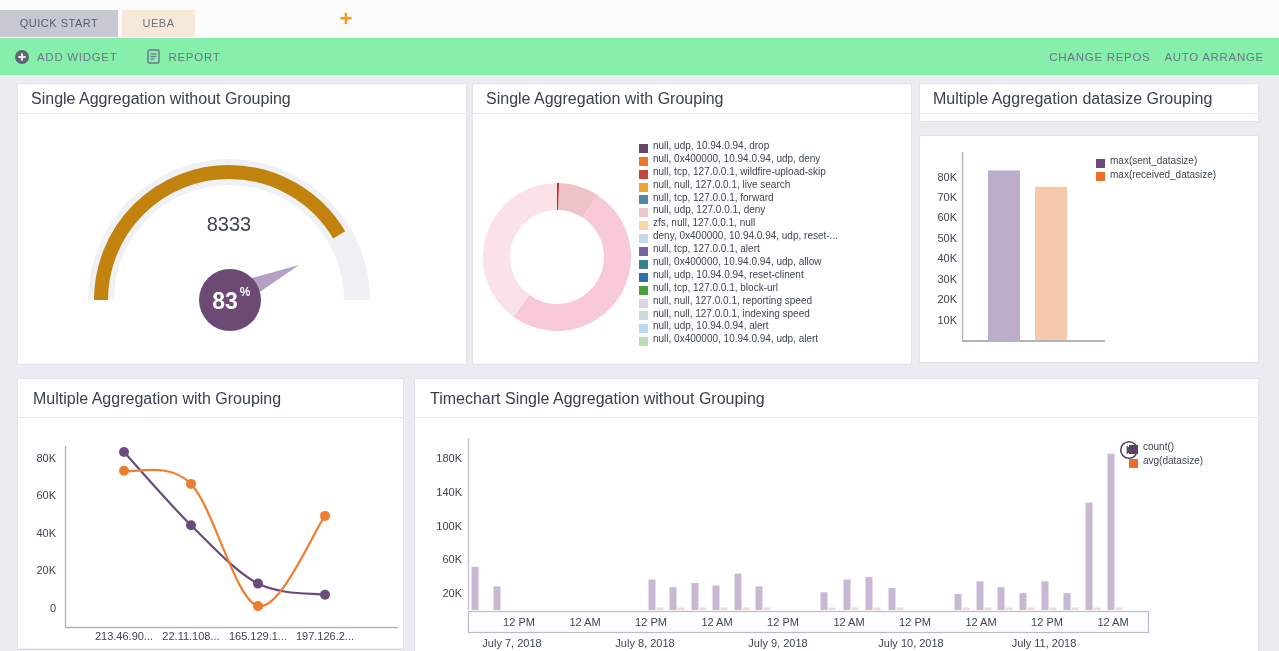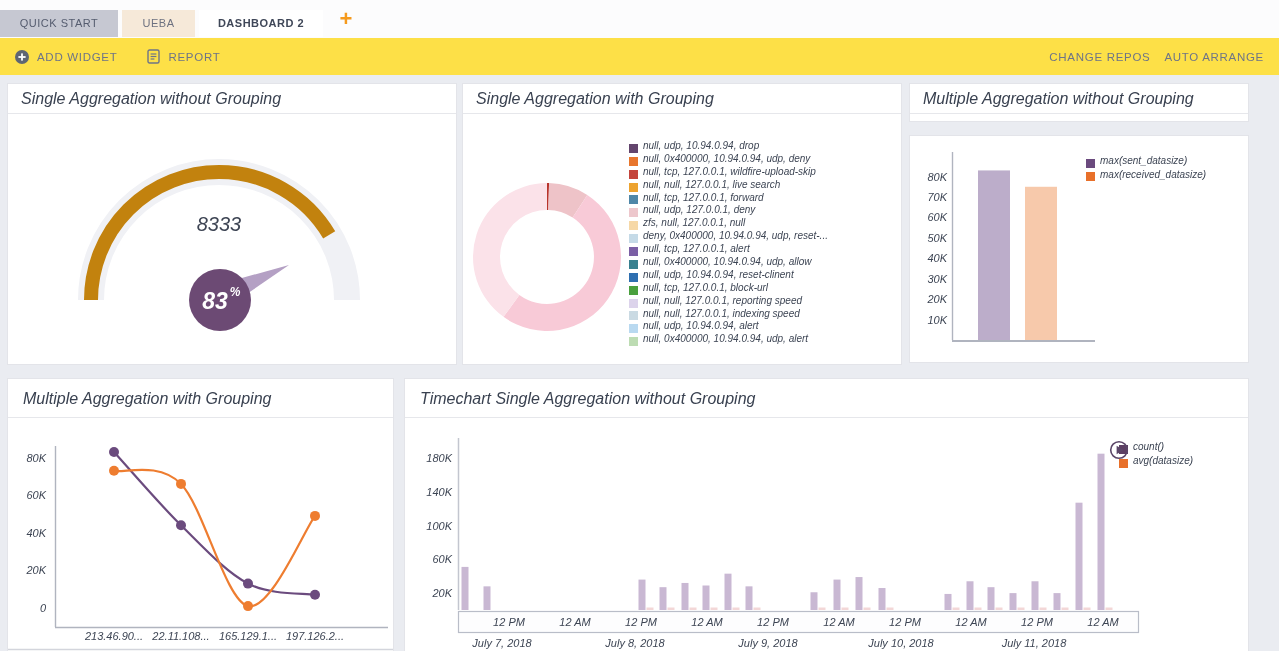--- a/index.html
+++ b/index.html
@@ -10,30 +10,30 @@
   .tabbar{position:absolute;top:0;left:0;width:1279px;height:38px;background:#fcfcfd;}
   .tab{position:absolute;top:10px;height:27px;line-height:27px;text-align:center;
        font-size:11px;letter-spacing:.5px;cursor:pointer;}
   .tab-0{left:0;width:118px;background:#c6c8d2;color:#555c6f;}
   .tab-1{left:122px;width:73px;background:#f6e9d9;color:#6d7180;}
   .tab-2{left:199px;width:124px;background:#ffffff;color:#3f4758;font-weight:bold;}
   .addtab{position:absolute;left:333px;top:4px;width:26px;height:29px;color:#f59a1d;
           font-size:22px;font-weight:bold;line-height:29px;text-align:center;cursor:pointer;}
 
   
-  .toolbar{position:absolute;top:38px;left:0;width:1279px;height:37px;background:#fde047;
+  .toolbar{position:absolute;top:38px;left:0;width:1279px;height:37px;background:#86efac;
            display:flex;align-items:center;justify-content:space-between;padding:0 15px;
            color:#6e7487;font-size:11.5px;letter-spacing:.7px;}
   .tool-left,.tool-right{display:flex;align-items:center;}
   .tool-left .tool-item{margin-right:30px;}
   .tool-right .tool-item{margin-left:14px;}
   .tool-item{display:flex;align-items:center;gap:8px;cursor:pointer;white-space:nowrap;}
 
   
-  .canvas{position:absolute;top:75px;left:4px;width:1252px;height:576px;font-style:italic;}
+  .canvas{position:absolute;top:75px;left:14px;width:1252px;height:576px;}
   .widget{position:absolute;background:#fff;border:1px solid #e3e4e9;}
   .wtitle{height:30px;line-height:30px;border-bottom:1px solid #e6e7eb;padding-left:13px;
           font-size:16px;color:#394150;overflow:hidden;white-space:nowrap;}
   .wtitle2{height:39px;line-height:39px;border-bottom:1px solid #e6e7eb;padding-left:15px;
            font-size:16px;color:#394150;overflow:hidden;white-space:nowrap;}
   .wbody{position:relative;overflow:hidden;}
   .wbody svg{position:absolute;top:0;left:0;}
 
   .w1{left:3px;top:8px;width:450px;height:282px;}
   .w2{left:458px;top:8px;width:440px;height:282px;}
@@ -52,21 +52,20 @@
   .bar-legend .lgrow{height:13.5px;line-height:13.5px;}
   .tc-legend{position:absolute;left:704px;top:22px;display:flex;align-items:flex-start;gap:10px;}
   .tc-legend .lgrow{height:14px;line-height:14px;}
 </style>
 </head>
 <body>
 
 <div class="tabbar">
   <div class="tab tab-0">QUICK START</div>
   <div class="tab tab-1">UEBA</div>
-  <div class="tab tab-2">DASHBOARD 2</div>
   <div class="addtab">+</div>
 </div>
 
 <div class="toolbar">
   <div class="tool-left">
     <div class="tool-item">
       <span style="display:inline-flex;">
         <svg width="14" height="14" viewBox="0 0 14 14">
             <circle cx="7" cy="7" r="7" fill="#5f6673"></circle>
             <rect x="6.1" y="3.4" width="1.8" height="7.2" fill="#fff"></rect>
@@ -182,21 +181,21 @@
     <svg viewBox="0 0 438 250" width="438" height="250">
           <path d="M 84.00 69.00 A 74 74 0 0 1 86.07 69.03 L 85.31 96.02 A 47 47 0 0 0 84.00 96.00 Z" fill="#b8342c"></path>
           <path d="M 86.07 69.03 A 74 74 0 0 1 124.30 80.94 L 109.60 103.58 A 47 47 0 0 0 85.31 96.02 Z" fill="#eec3c8"></path>
           <path d="M 124.30 80.94 A 74 74 0 1 1 40.50 202.87 L 56.37 181.02 A 47 47 0 1 0 109.60 103.58 Z" fill="#f8cad7"></path>
           <path d="M 40.50 202.87 A 74 74 0 0 1 83.97 69.00 L 83.98 96.00 A 47 47 0 0 0 56.37 181.02 Z" fill="#fbe2e9"></path>
         </svg>
       </div>
   </div>
 
   <div class="widget w3t">
-    <div class="wtitle">Multiple Aggregation without Grouping</div>
+    <div class="wtitle">Multiple Aggregation datasize Grouping</div>
   </div>
   <div class="widget w3b">
     <div class="wbody" style="height:226px;">
       <div class="bar-legend">
         <div class="lgrow">
           <span class="sw" id="bsw0" style="background: rgb(107, 74, 126);"></span>
           <span>max(sent_datasize)</span>
         </div>
         <div class="lgrow">
           <span class="sw" id="bsw1" style="background: rgb(232, 112, 42);"></span>

